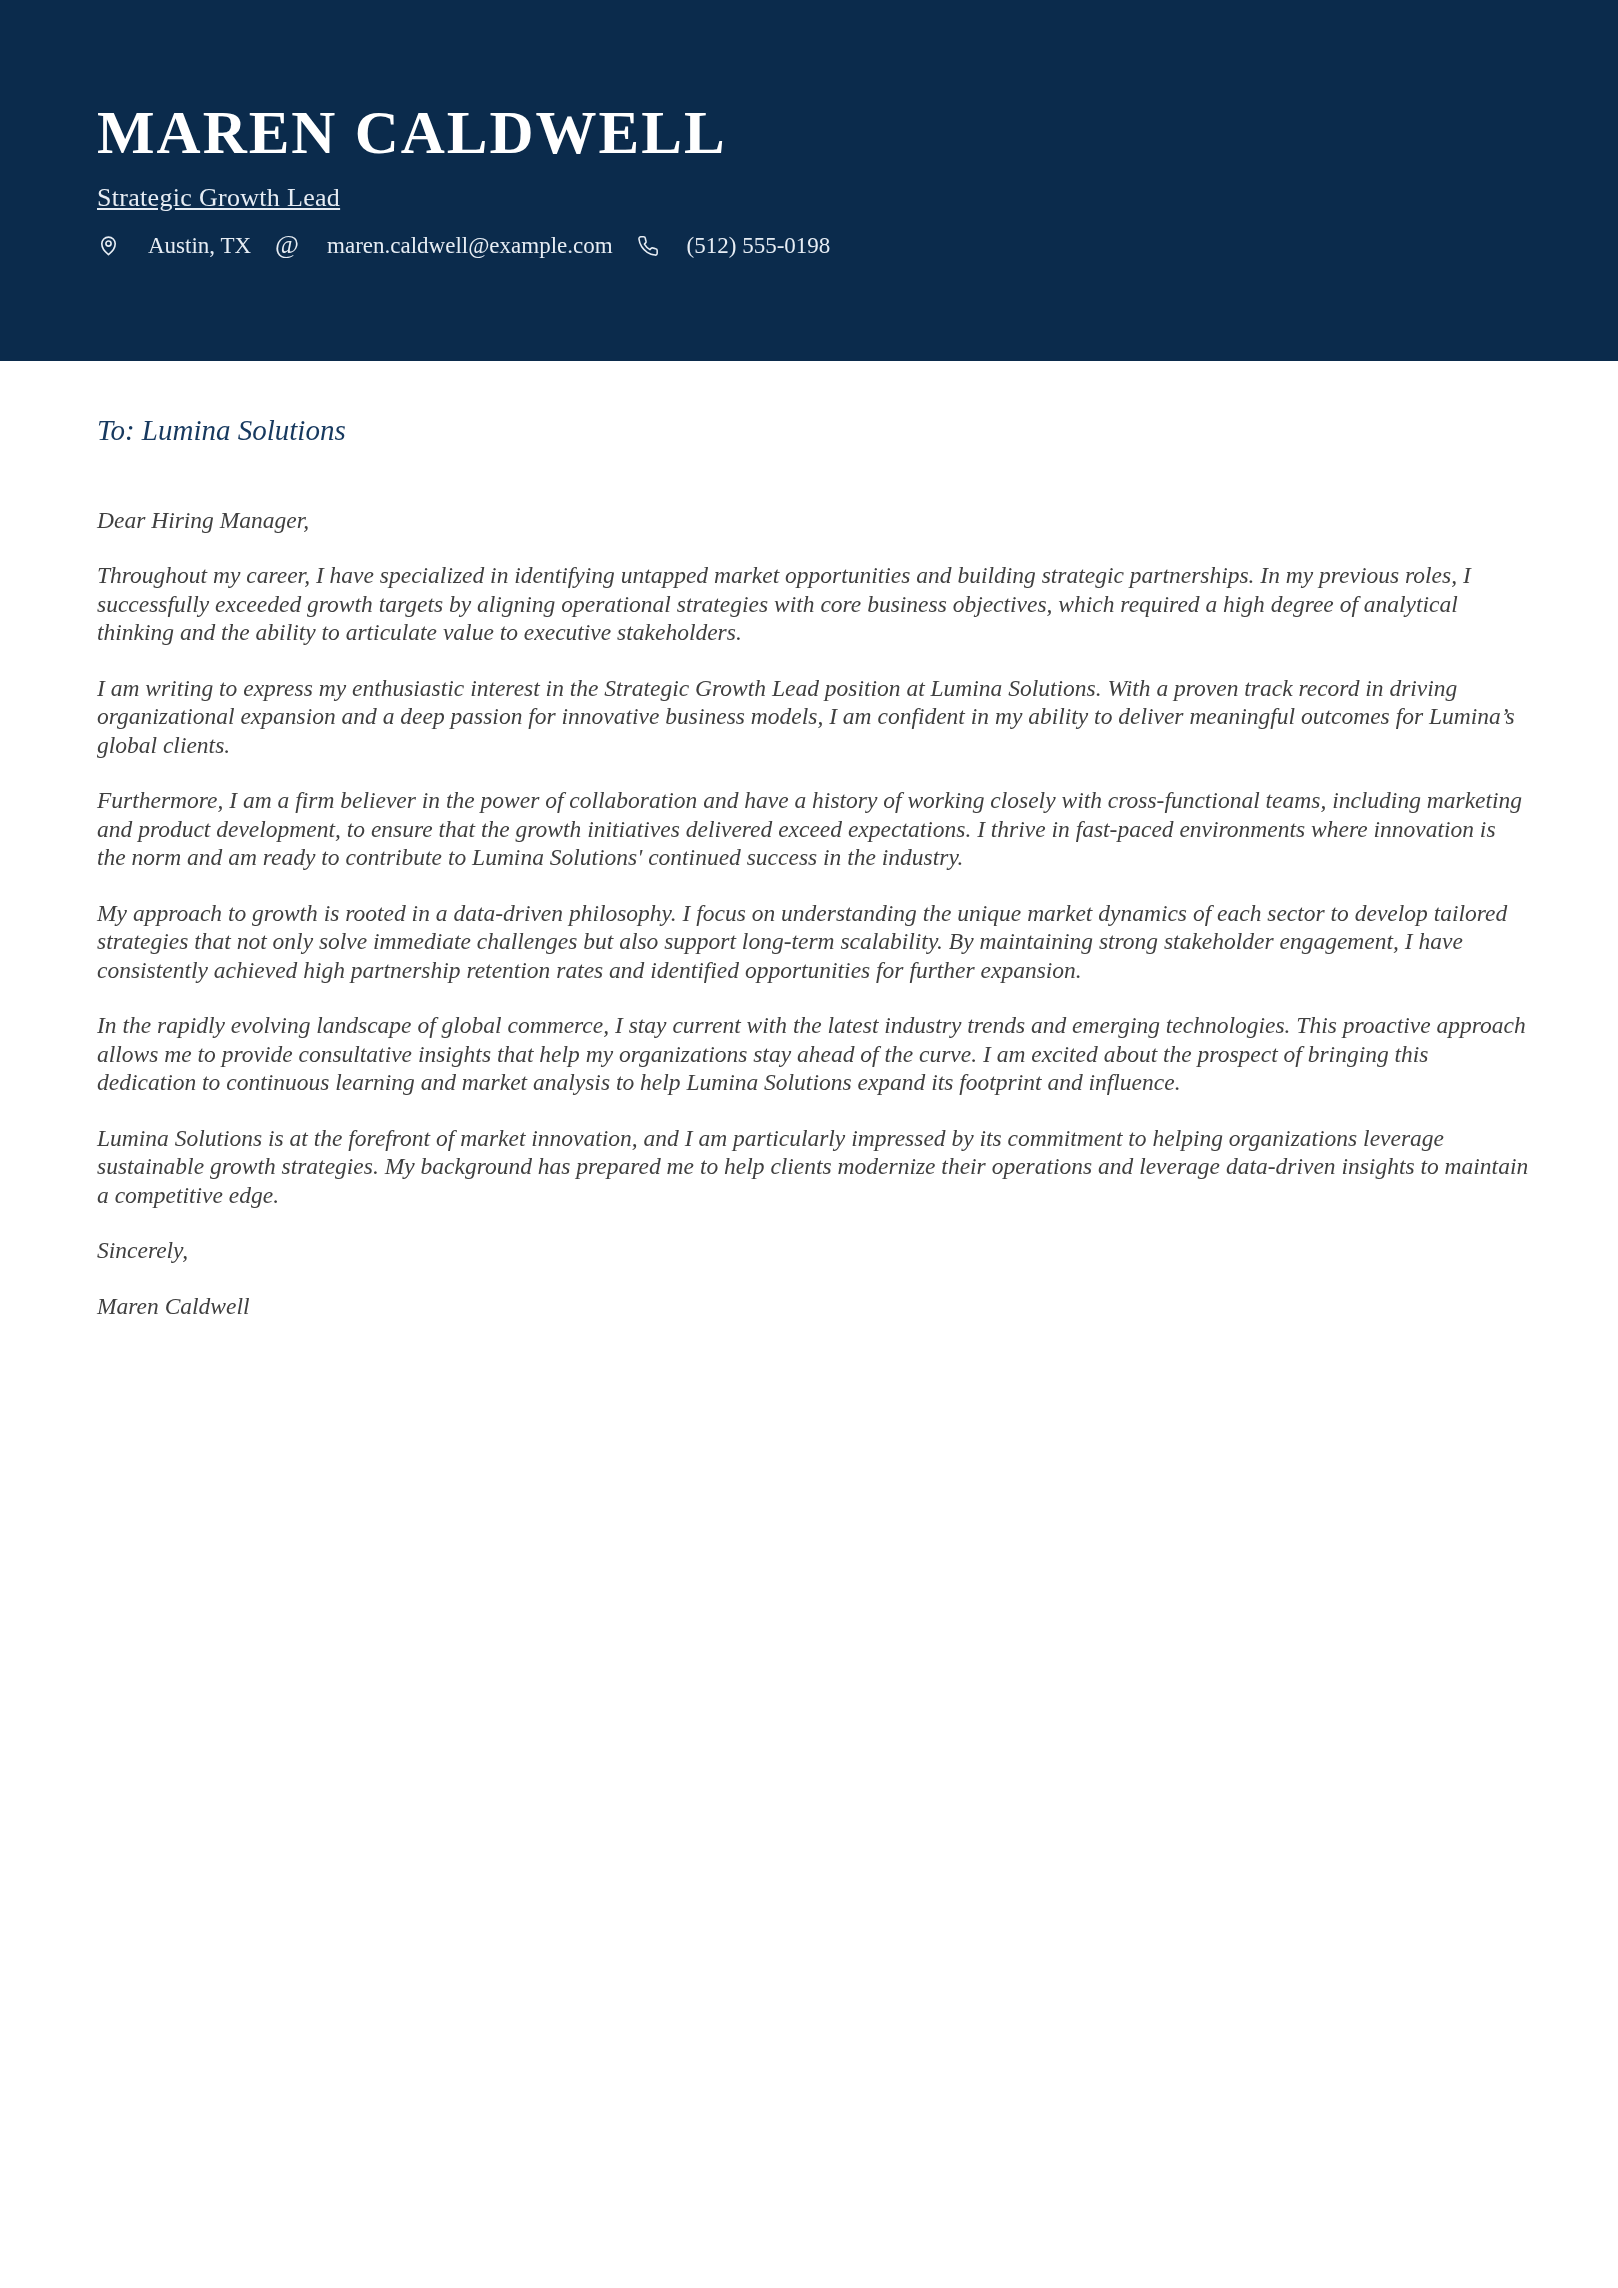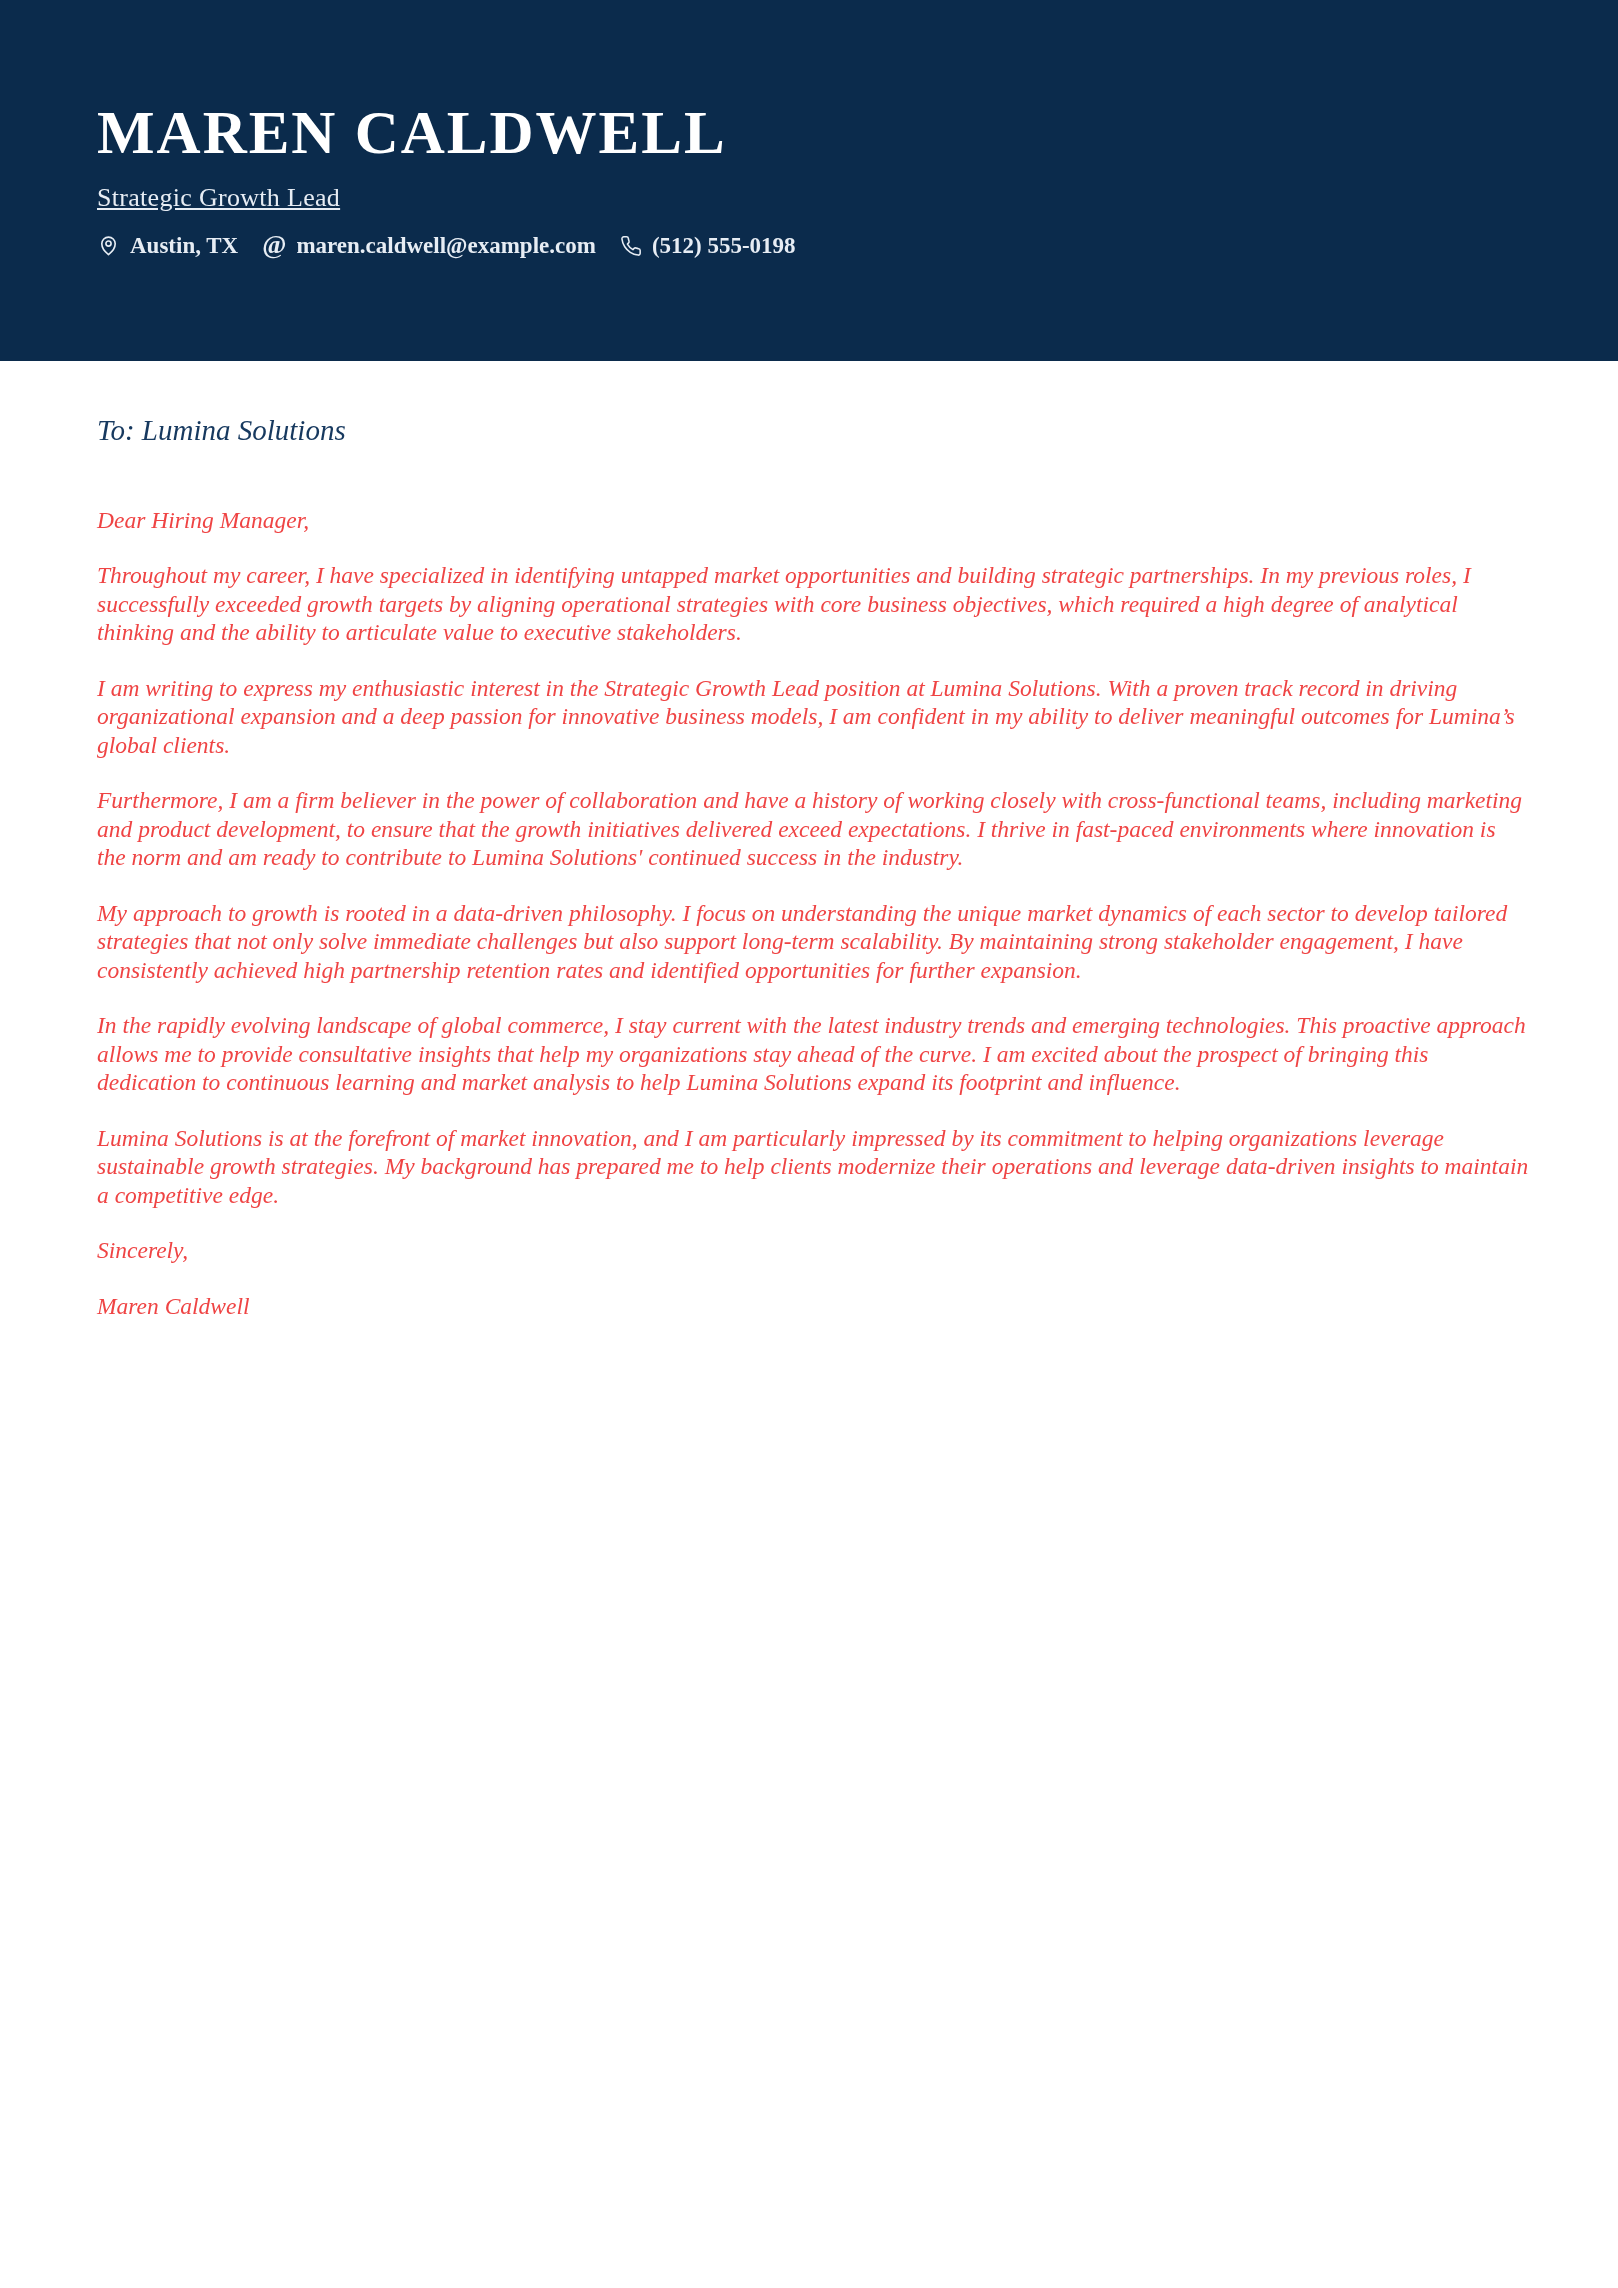--- a/index.html
+++ b/index.html
@@ -38,21 +38,21 @@
     text-decoration: underline;
   }
   .contact-row {
     margin-top: 20px;
     display: flex;
     align-items: center;
     gap: 24px;
     font-size: 23px;
     color: #e7edf4;
   }
-  .contact-item { display: flex; align-items: center; gap: 10px; font-weight: bold; }
+  .contact-item { display: flex; align-items: center; gap: 28px; }
   .contact-item svg { display: block; }
   .at-glyph {
     font-size: 26px;
     line-height: 1;
     color: #e7edf4;
     transform: translateY(-1px);
     display: inline-block;
   }
 
   
@@ -67,21 +67,21 @@
     font-size: 29px;
     font-weight: 400;
     color: #17395f;
     line-height: 1.2;
   }
   .letter p {
     margin: 0 0 27px 0;
     font-size: 23.5px;
     line-height: 28.5px;
     font-weight: 400;
-    color: #ef4444;
+    color: #404040;
     max-width: 1435px;
   }
   .letter p.signature { margin-bottom: 0; }
 </style>
 </head>
 <body>
 
 <div class="page">
 
   <div class="header">

